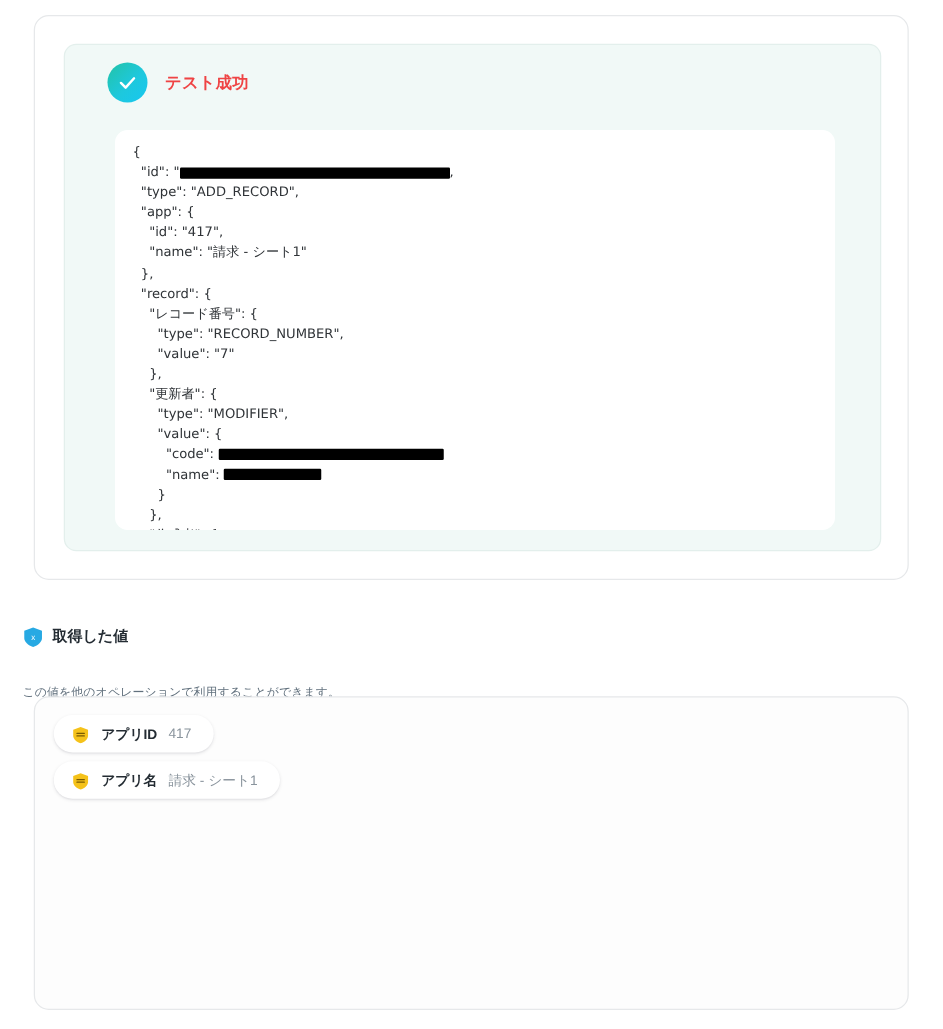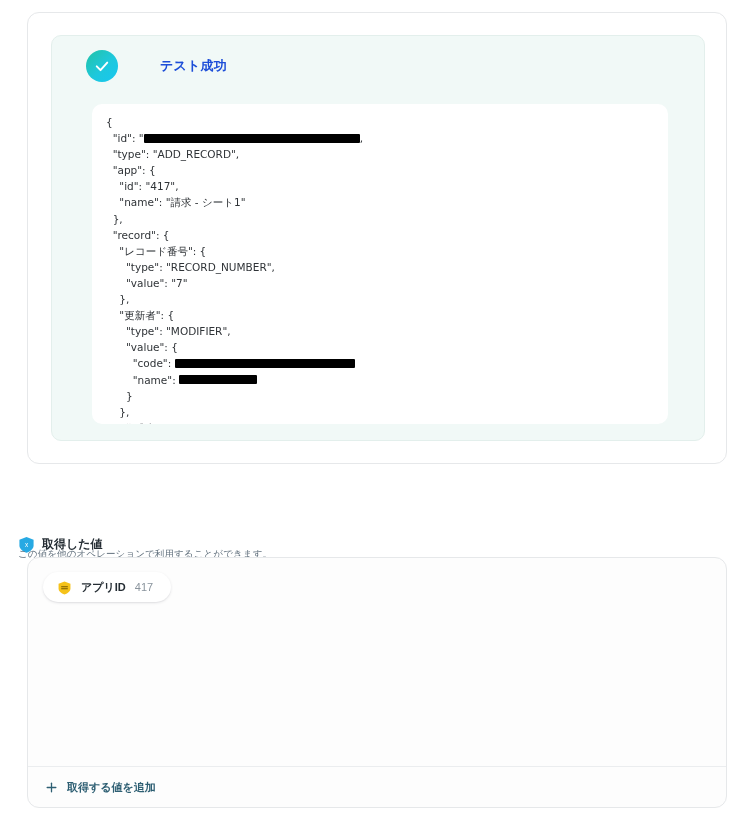--- a/index.html
+++ b/index.html
@@ -57,23 +57,22 @@
     background: linear-gradient(135deg, #22c3a6 0%, #1ec8dd 55%, #17c7f0 100%);
     display: flex;
     align-items: center;
     justify-content: center;
     flex: none;
   }
   .check-circle svg { display: block; }
   .success-title {
     font-size: 13px;
     font-weight: bold;
-    color: #1d4ed8;
+    color: #ef4444;
     letter-spacing: .2px;
-    margin-left: 28px;
   }
 
   
   .code-panel {
     position: absolute;
     left: 40px;
     top: 68px;
     width: 576px;
     height: 320px;
     box-sizing: border-box;
@@ -95,21 +94,21 @@
     background: #000000;
     height: 9px;
     vertical-align: -1px;
     border-radius: 1px;
   }
 
   
   .values-header {
     position: absolute;
     left: 18px;
-    top: 536px;
+    top: 501px;
     display: flex;
     align-items: center;
     gap: 7px;
   }
   .hex-badge {
     width: 17px;
     height: 17px;
     flex: none;
     display: block;
   }
@@ -231,24 +230,24 @@
   <div class="chips" id="chips">
       <div class="chip-row"><div class="chip">
           <svg class="chip-icon" viewBox="0 0 24 24">
   <path d="M12 2.5 21.5 6v7.6c0 4.2-4 7.8-9.5 9.7C6.5 21.4 2.5 17.8 2.5 13.6V6L12 2.5z" fill="#f5c21a"></path>
   <rect x="6.5" y="10" width="11" height="1.6" rx=".8" fill="#7a5b00"></rect>
   <rect x="6.5" y="13.2" width="11" height="1.6" rx=".8" fill="#7a5b00"></rect>
 </svg>
           <span class="chip-label">アプリID</span>
           <span class="chip-value">417</span>
         </div></div>
+      <div class="chip-row"><div class="chip">
+          <svg class="chip-icon" viewBox="0 0 24 24">
+  <path d="M12 2.5 21.5 6v7.6c0 4.2-4 7.8-9.5 9.7C6.5 21.4 2.5 17.8 2.5 13.6V6L12 2.5z" fill="#f5c21a"></path>
+  <rect x="6.5" y="10" width="11" height="1.6" rx=".8" fill="#7a5b00"></rect>
+  <rect x="6.5" y="13.2" width="11" height="1.6" rx=".8" fill="#7a5b00"></rect>
+</svg>
+          <span class="chip-label">アプリ名</span>
+          <span class="chip-value">請求 - シート1</span>
+        </div></div>
     </div>
 
-  <div class="values-footer">
-    <span class="add-link">
-      <svg class="plus-icon" viewBox="0 0 24 24" fill="none" stroke="#2e5f73" stroke-width="2.4" stroke-linecap="round">
-        <line x1="12" y1="4" x2="12" y2="20"></line>
-        <line x1="4" y1="12" x2="20" y2="12"></line>
-      </svg>
-      <span>取得する値を追加</span>
-    </span>
-  </div>
 </div>
 
 </body></html>

